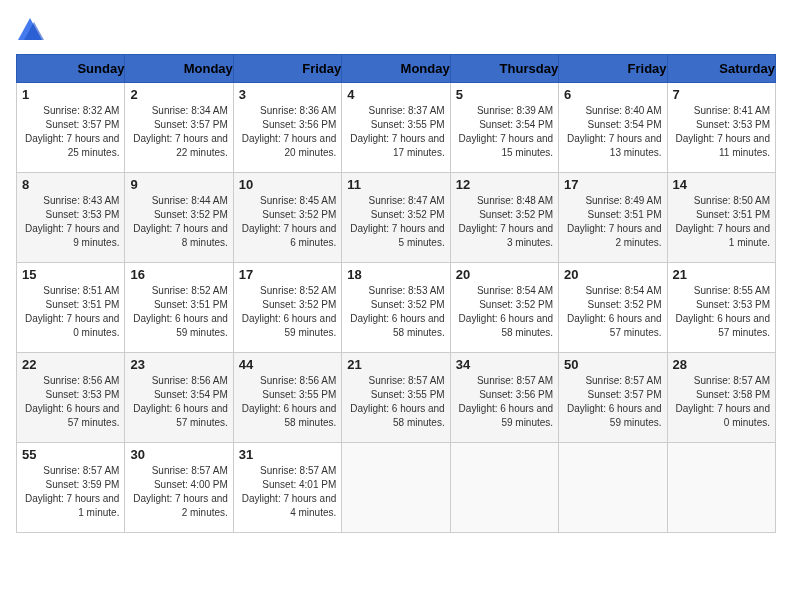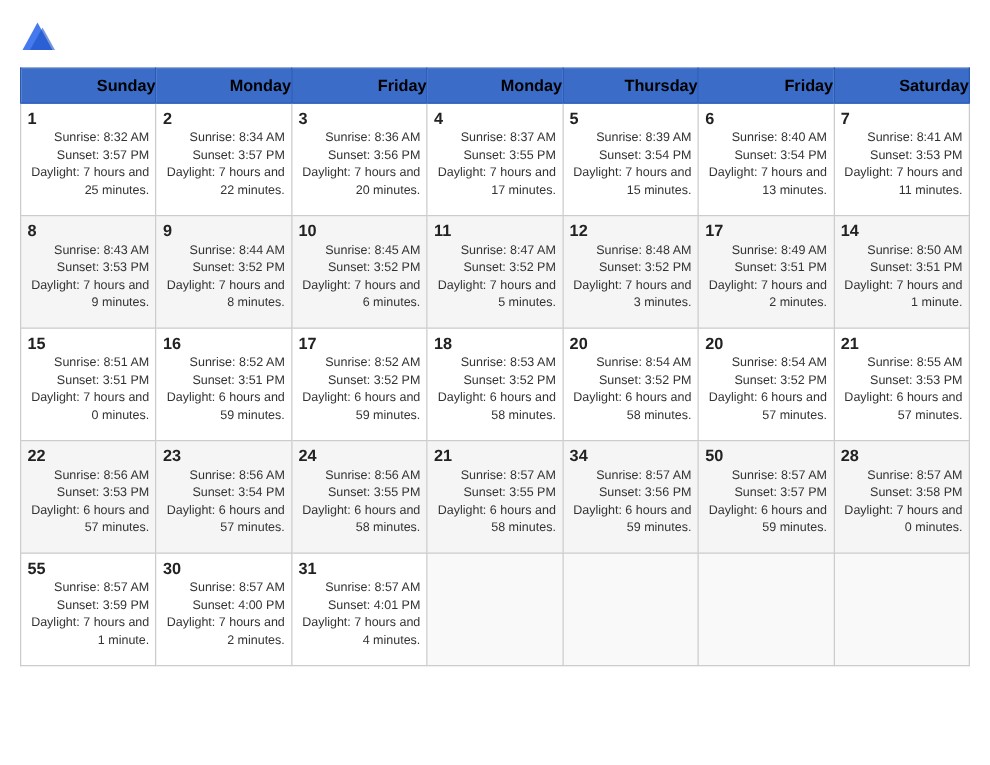--- a/index.html
+++ b/index.html
@@ -305,21 +305,21 @@
         </td>
         <td>
         <span class="day-num">23</span>
         <div class="day-info">
           Sunrise: 8:56 AM<br>
           Sunset: 3:54 PM<br>
           Daylight: 6 hours and 57 minutes.
         </div>
         </td>
         <td>
-        <span class="day-num">24</span>
+        <span class="day-num">44</span>
         <div class="day-info">
           Sunrise: 8:56 AM<br>
           Sunset: 3:55 PM<br>
           Daylight: 6 hours and 58 minutes.
         </div>
         </td>
         <td>
         <span class="day-num">21</span>
         <div class="day-info">
           Sunrise: 8:57 AM<br>

